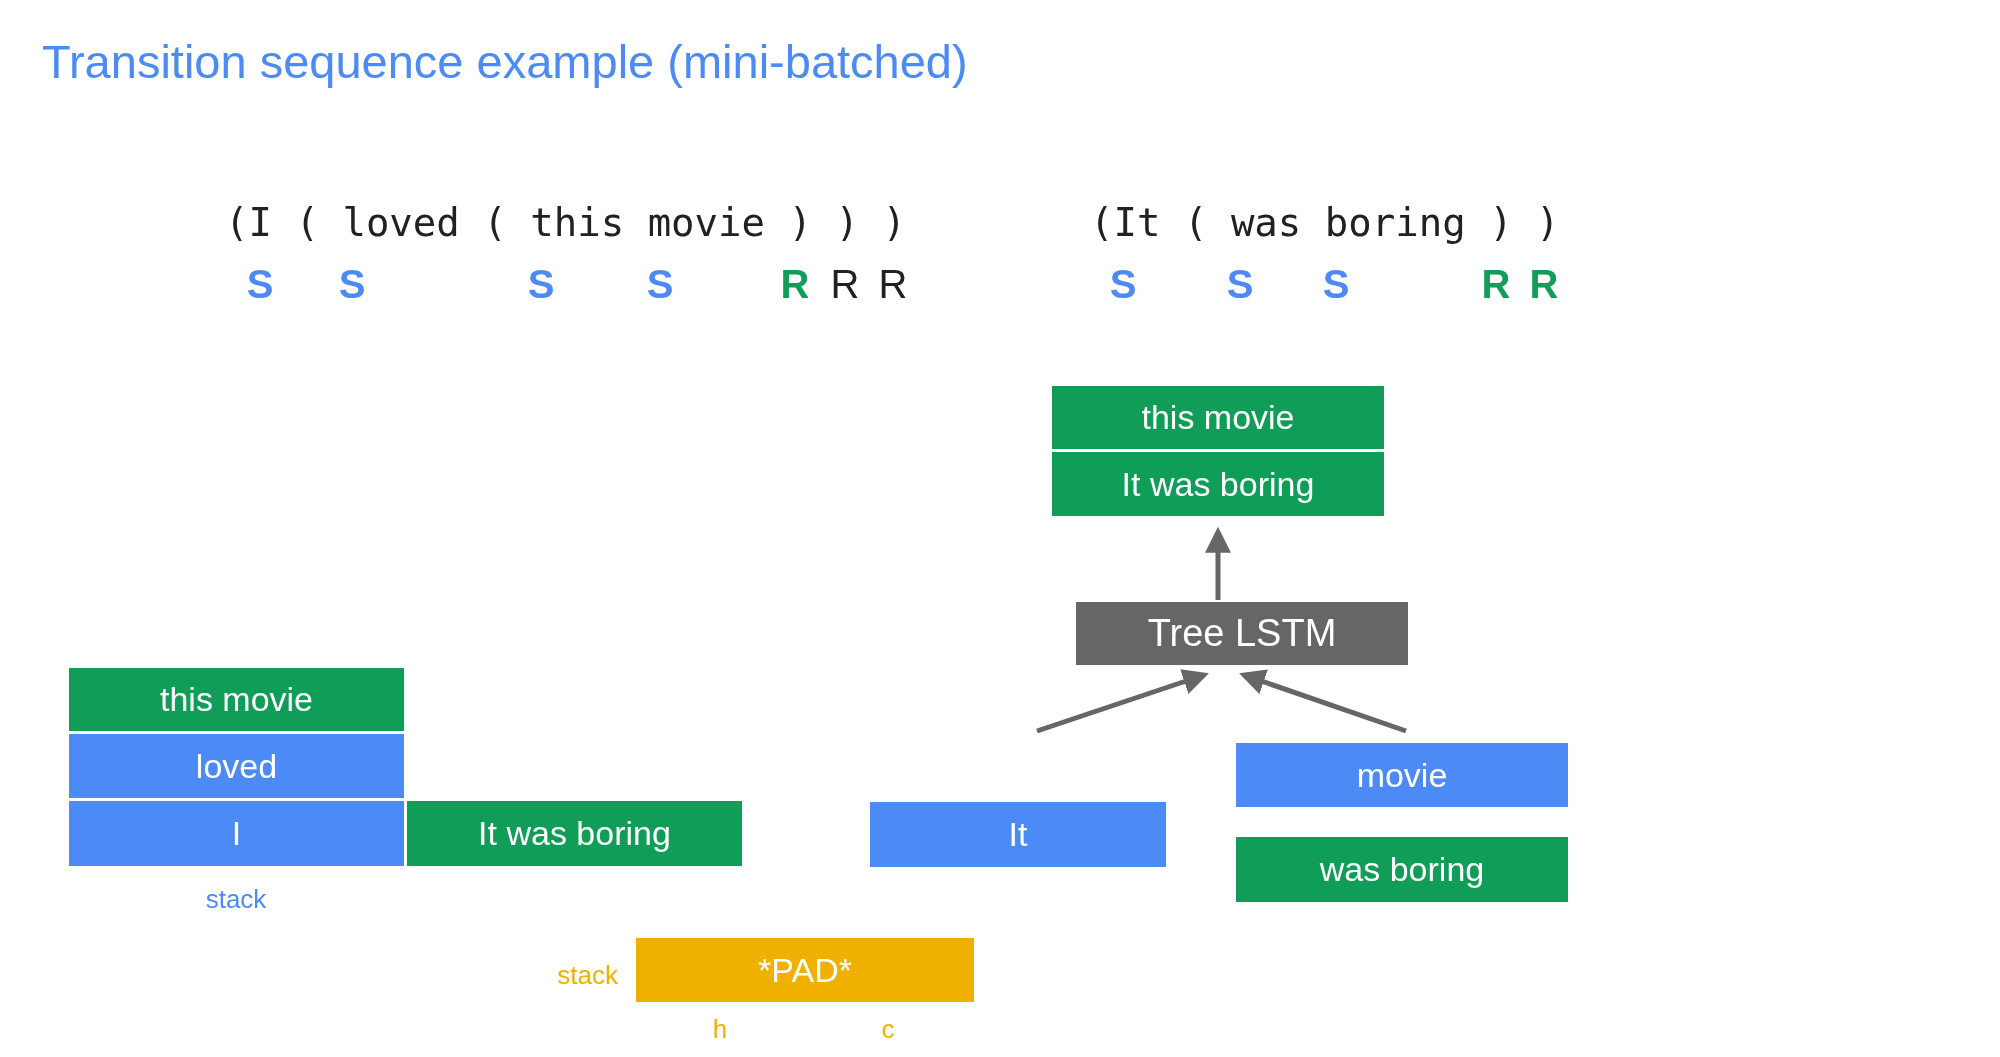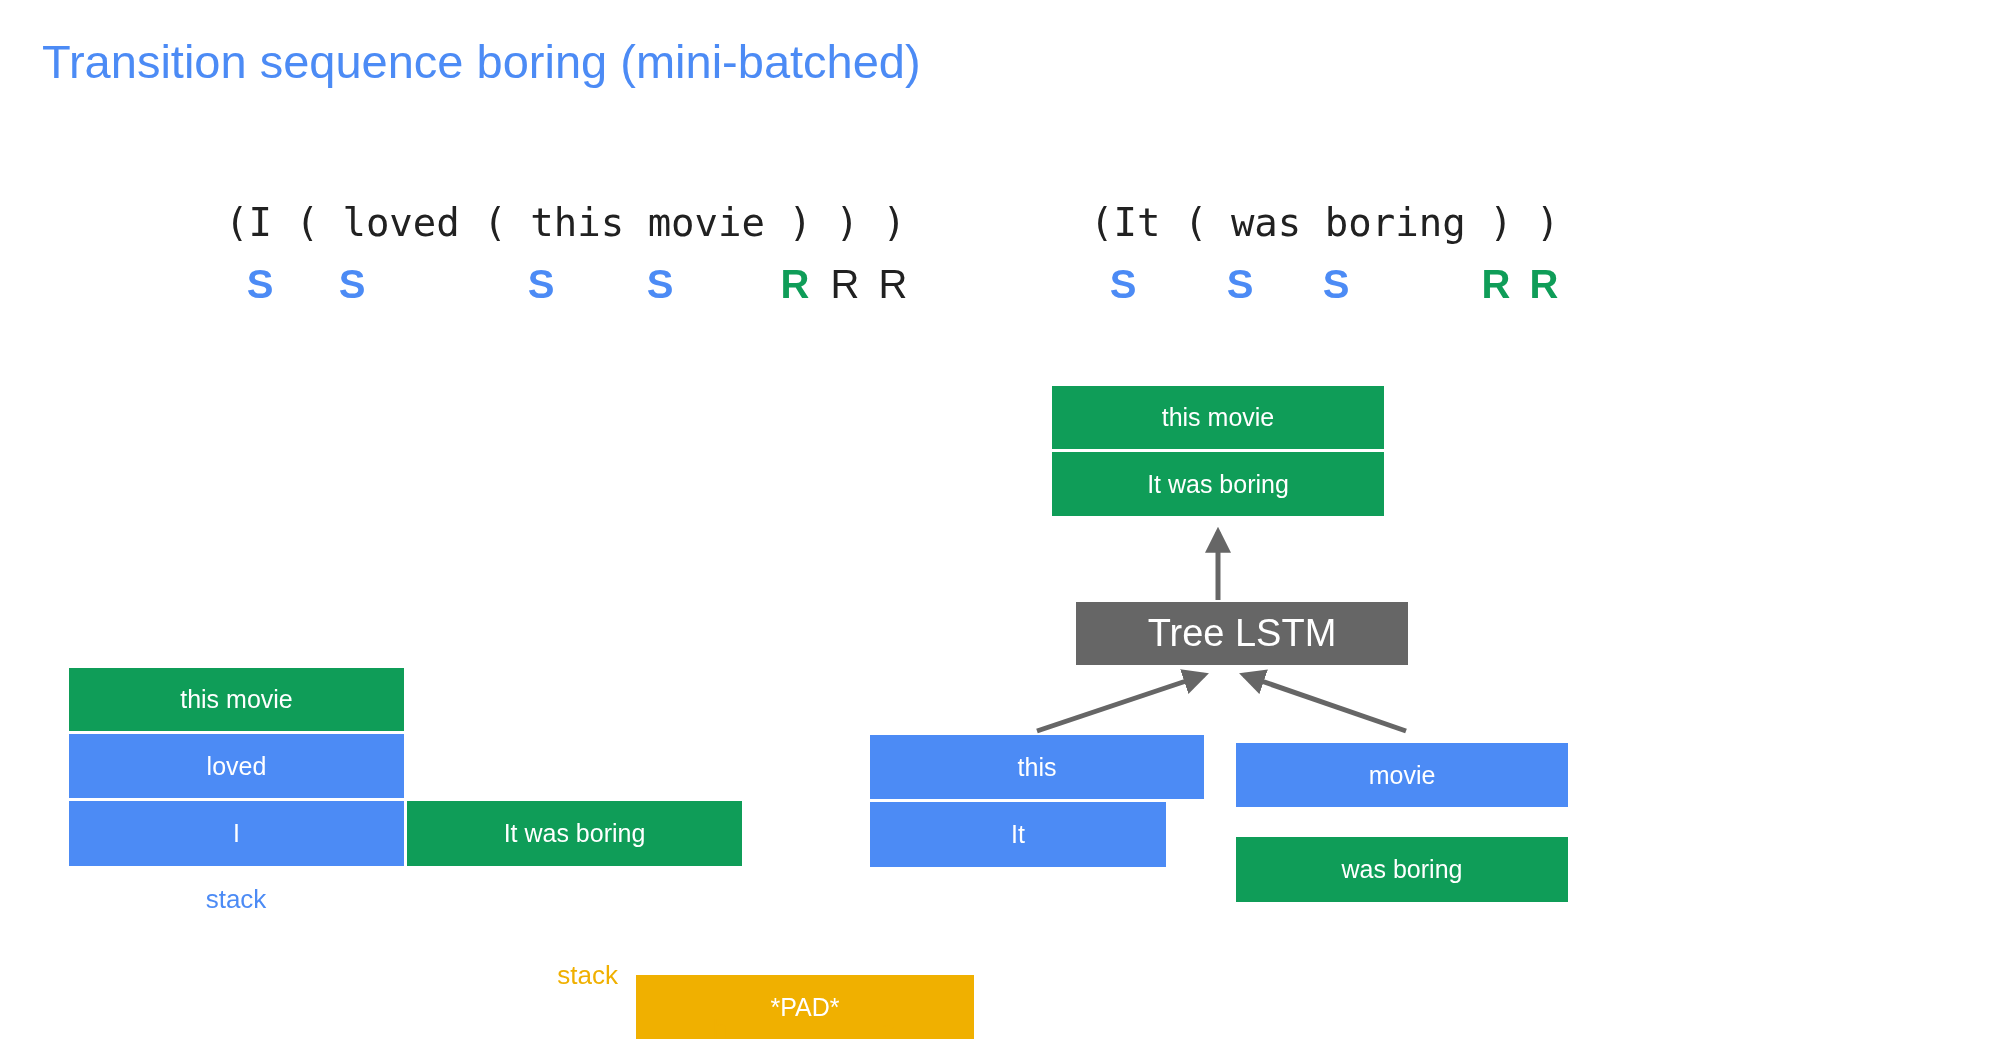--- a/index.html
+++ b/index.html
@@ -44,21 +44,21 @@
   .c-blue{color:var(--blue);}
   .c-green{color:var(--green);}
   .c-ink{color:var(--ink);font-weight:normal;}
   .c-amber{color:var(--amber);}
   .box{
     position:absolute;
     display:flex;
     align-items:center;
     justify-content:center;
     color:#ffffff;
-    font-size:25px;
+    font-size:34px;
     white-space:nowrap;
   }
   .bg-blue{background:var(--blue);}
   .bg-green{background:var(--green);}
   .bg-gray{background:var(--gray);margin-left:24px;}
   .bg-amber{background:var(--amber);}
   .caption{
     position:absolute;
     font-size:26px;
     white-space:nowrap;
@@ -74,21 +74,21 @@
     position:absolute;
     left:0; top:0;
     pointer-events:none;
   }
 </style>
 </head>
 <body>
 
 <div id="canvas">
 
-  <div class="title">Transition sequence boring (mini-batched)</div>
+  <div class="title">Transition sequence example (mini-batched)</div>
 
   <div class="sent" style="left:225px;">(I ( loved ( this movie ) ) )</div>
   <div class="sent" style="left:1090px;">(It ( was boring ) )</div>
 
   <span class="act c-blue" style="left:260px;">S</span>
   <span class="act c-blue" style="left:352px;">S</span>
   <span class="act c-blue" style="left:541px;">S</span>
   <span class="act c-blue" style="left:660px;">S</span>
   <span class="act c-green" style="left:795px;">R</span>
   <span class="act c-ink" style="left:845px;">R</span>
@@ -98,34 +98,33 @@
   <span class="act c-blue" style="left:1240px;">S</span>
   <span class="act c-blue" style="left:1336px;">S</span>
   <span class="act c-green" style="left:1496px;">R</span>
   <span class="act c-green" style="left:1544px;">R</span>
 
   <div class="box bg-green" style="left:1052px; top:386px; width:332px; height:63px;">this movie</div>
   <div class="box bg-green" style="left:1052px; top:452px; width:332px; height:64px;">It was boring</div>
 
   <div class="box bg-gray" style="left:1052px; top:602px; width:332px; height:63px; font-size:38px;">Tree LSTM</div>
 
-  <div class="box bg-blue" style="left:870px; top:735px; width:334px; height:64px;">this</div>
   <div class="box bg-blue" style="left:870px; top:802px; width:296px; height:65px;">It</div>
   <div class="box bg-blue" style="left:1236px; top:735px; width:332px; height:64px;margin-top:8px;">movie</div>
   <div class="box bg-green" style="left:1236px; top:802px; width:332px; height:65px;margin-top:35px;">was boring</div>
 
   <div class="box bg-green" style="left:69px; top:668px; width:335px; height:63px;">this movie</div>
   <div class="box bg-blue" style="left:69px; top:734px; width:335px; height:64px;text-align:right;">loved</div>
   <div class="box bg-blue" style="left:69px; top:801px; width:335px; height:65px;">I</div>
   <div class="box bg-green" style="left:407px; top:801px; width:335px; height:65px;">It was boring</div>
 
   <div class="caption c-blue" style="left:236px; top:884px; transform:translateX(-50%);">stack</div>
 
   <div class="caption c-amber" style="left:618px; top:960px; transform:translateX(-100%);">stack</div>
-  <div class="box bg-amber" style="left:636px; top:975px; width:338px; height:64px;">*PAD*</div>
+  <div class="box bg-amber" style="left:636px; top:938px; width:338px; height:64px;">*PAD*</div>
   <span class="small-label" style="left:720px;">h</span>
   <span class="small-label" style="left:888px;">c</span>
 
   <svg class="arrows" width="2000" height="1057" viewBox="0 0 2000 1057">
     <defs>
       <marker id="arrowhead" viewBox="0 0 10 10" refX="8" refY="5" markerWidth="5.2" markerHeight="5.2" orient="auto">
         <path d="M0,0 L10,5 L0,10 z" fill="#666666"></path>
       </marker>
     </defs>
     <line x1="1218" y1="600" x2="1218" y2="532" stroke="#666666" stroke-width="5" marker-end="url(#arrowhead)"></line>

